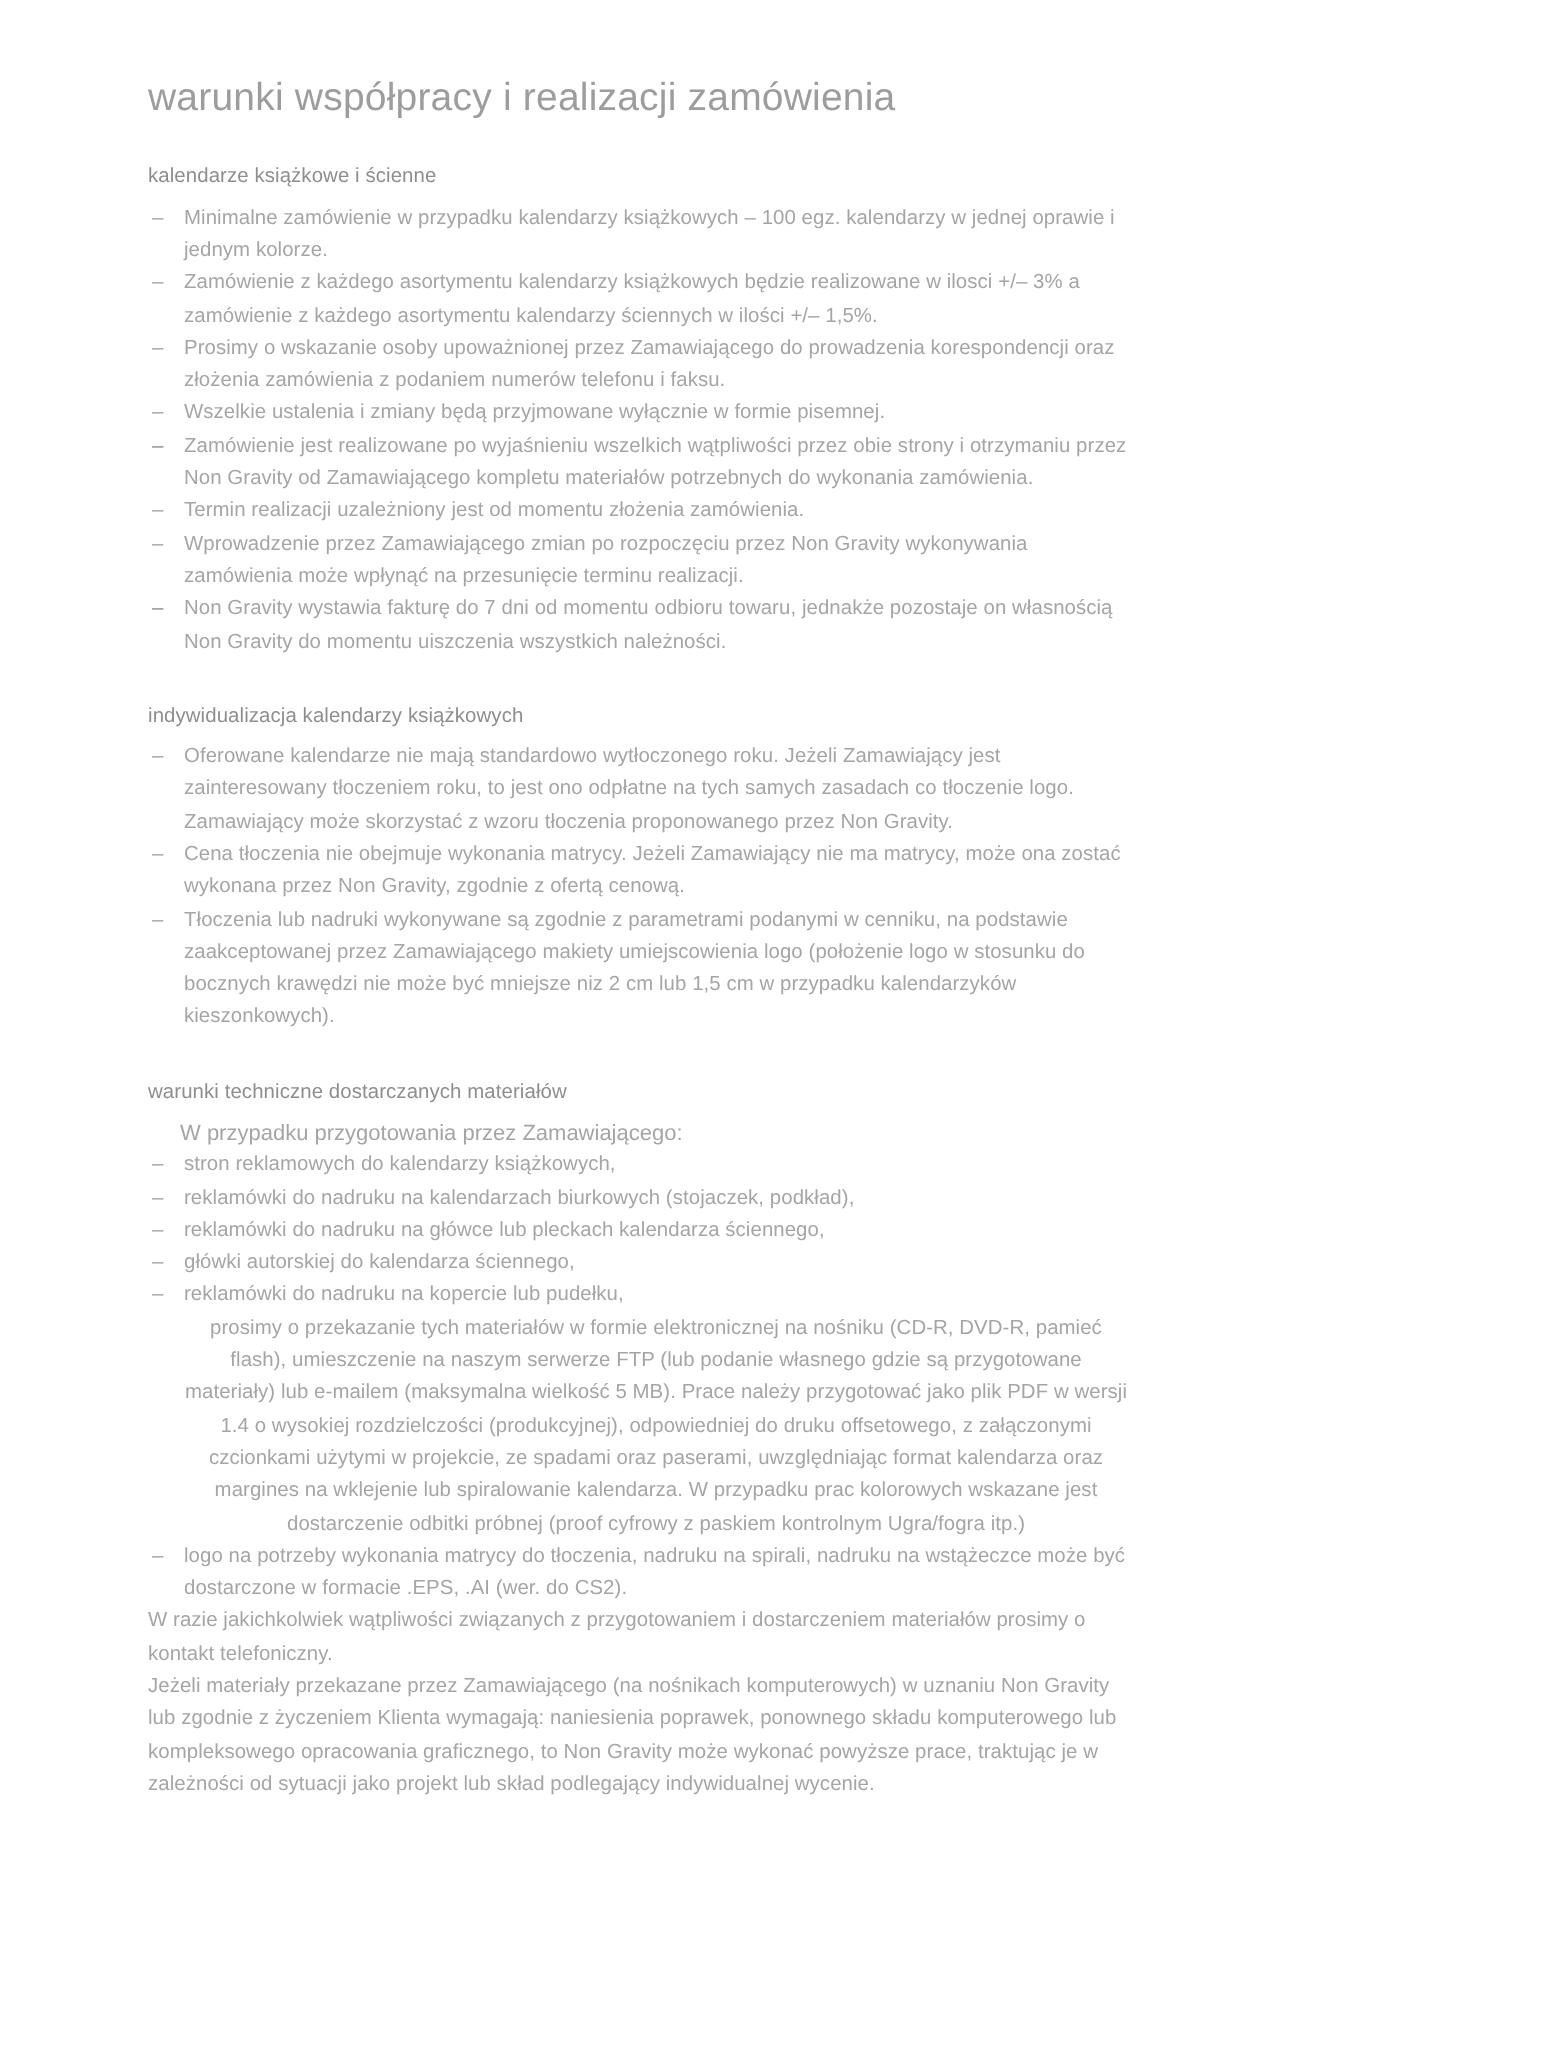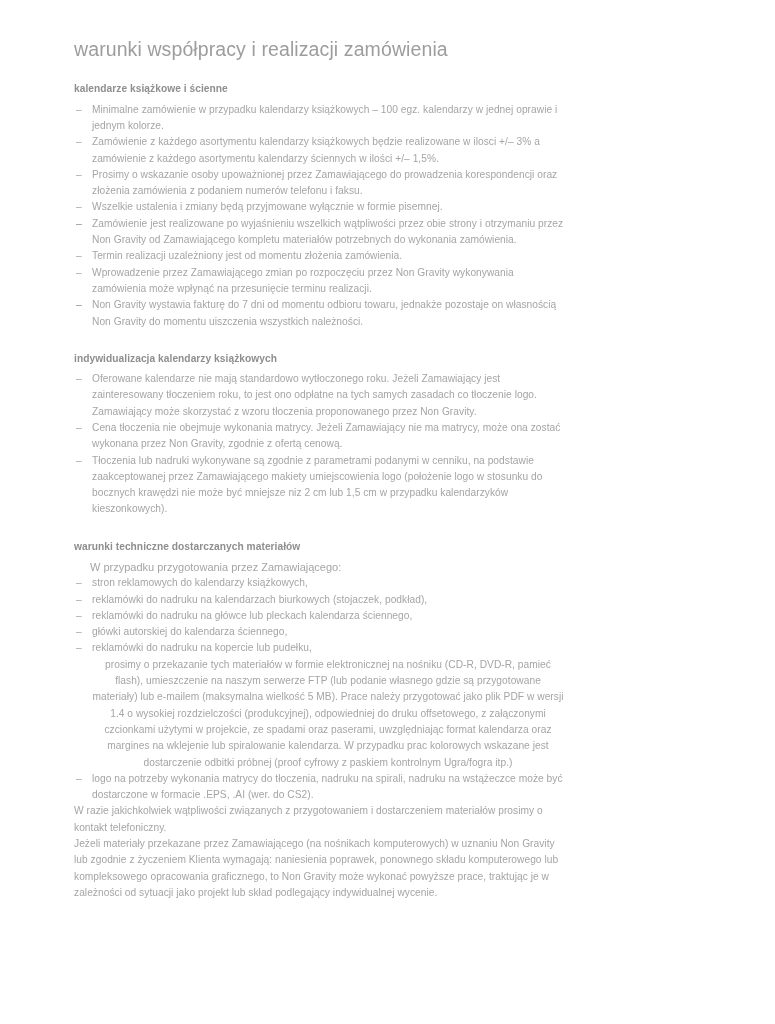--- a/index.html
+++ b/index.html
@@ -25,21 +25,21 @@
   .doc-title {
     font-size: 19.5px;
     font-weight: 400;
     color: #9d9d9d;
     letter-spacing: 0.1px;
     margin: 0 0 21px 0;
     line-height: 1.2;
   }
   .section-heading {
     font-size: 10.2px;
-    font-weight: bold;
+    font-weight: normal;
     color: #8e8e8e;
     margin: 0 0 6px 0;
     letter-spacing: 0.05px;
     line-height: 1.3;
   }
   .section {
     margin-bottom: 0;
   }
   .gap-before {
     margin-top: 22px;

